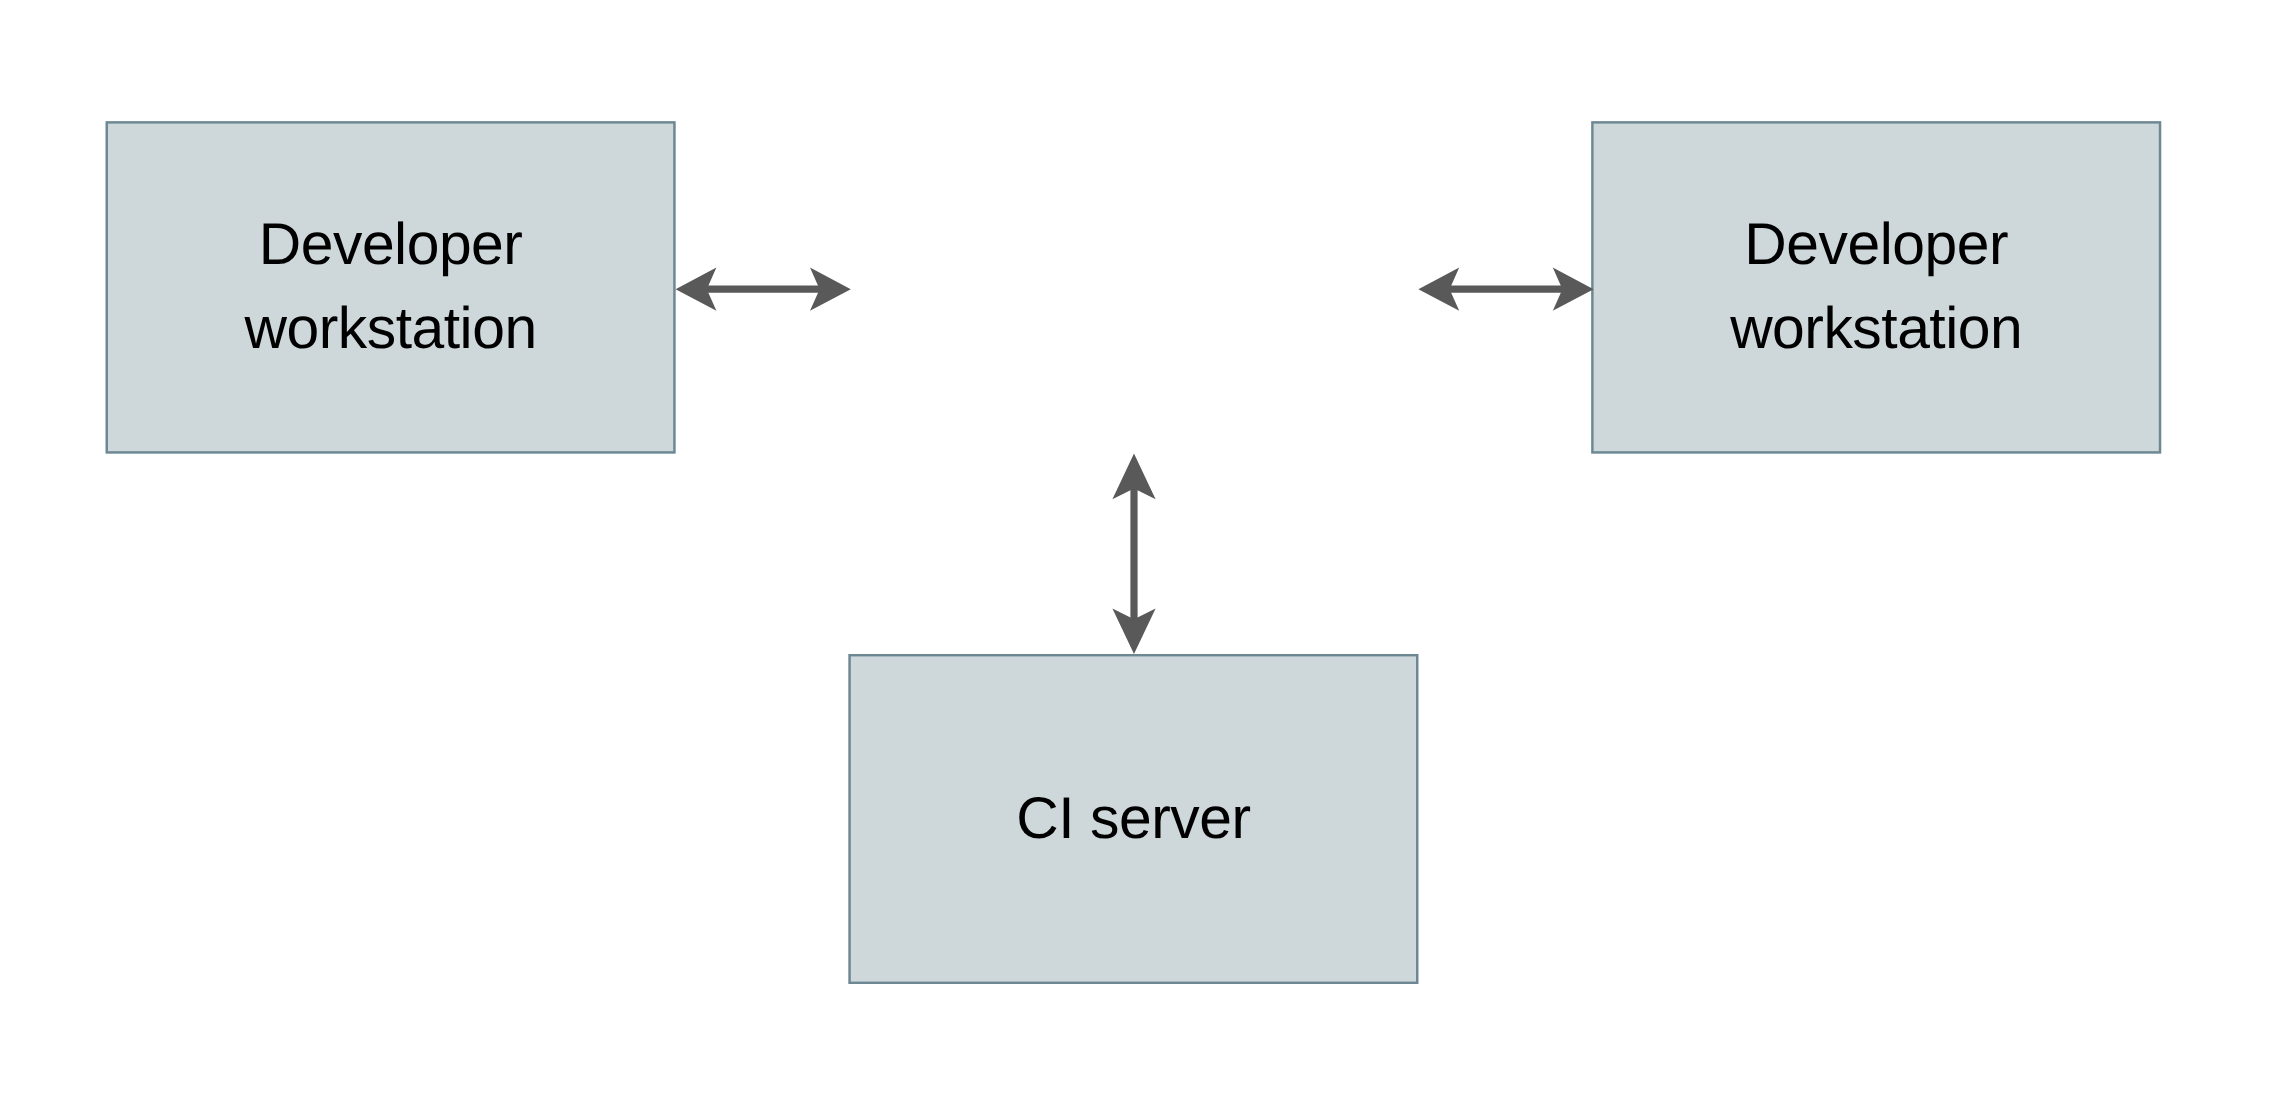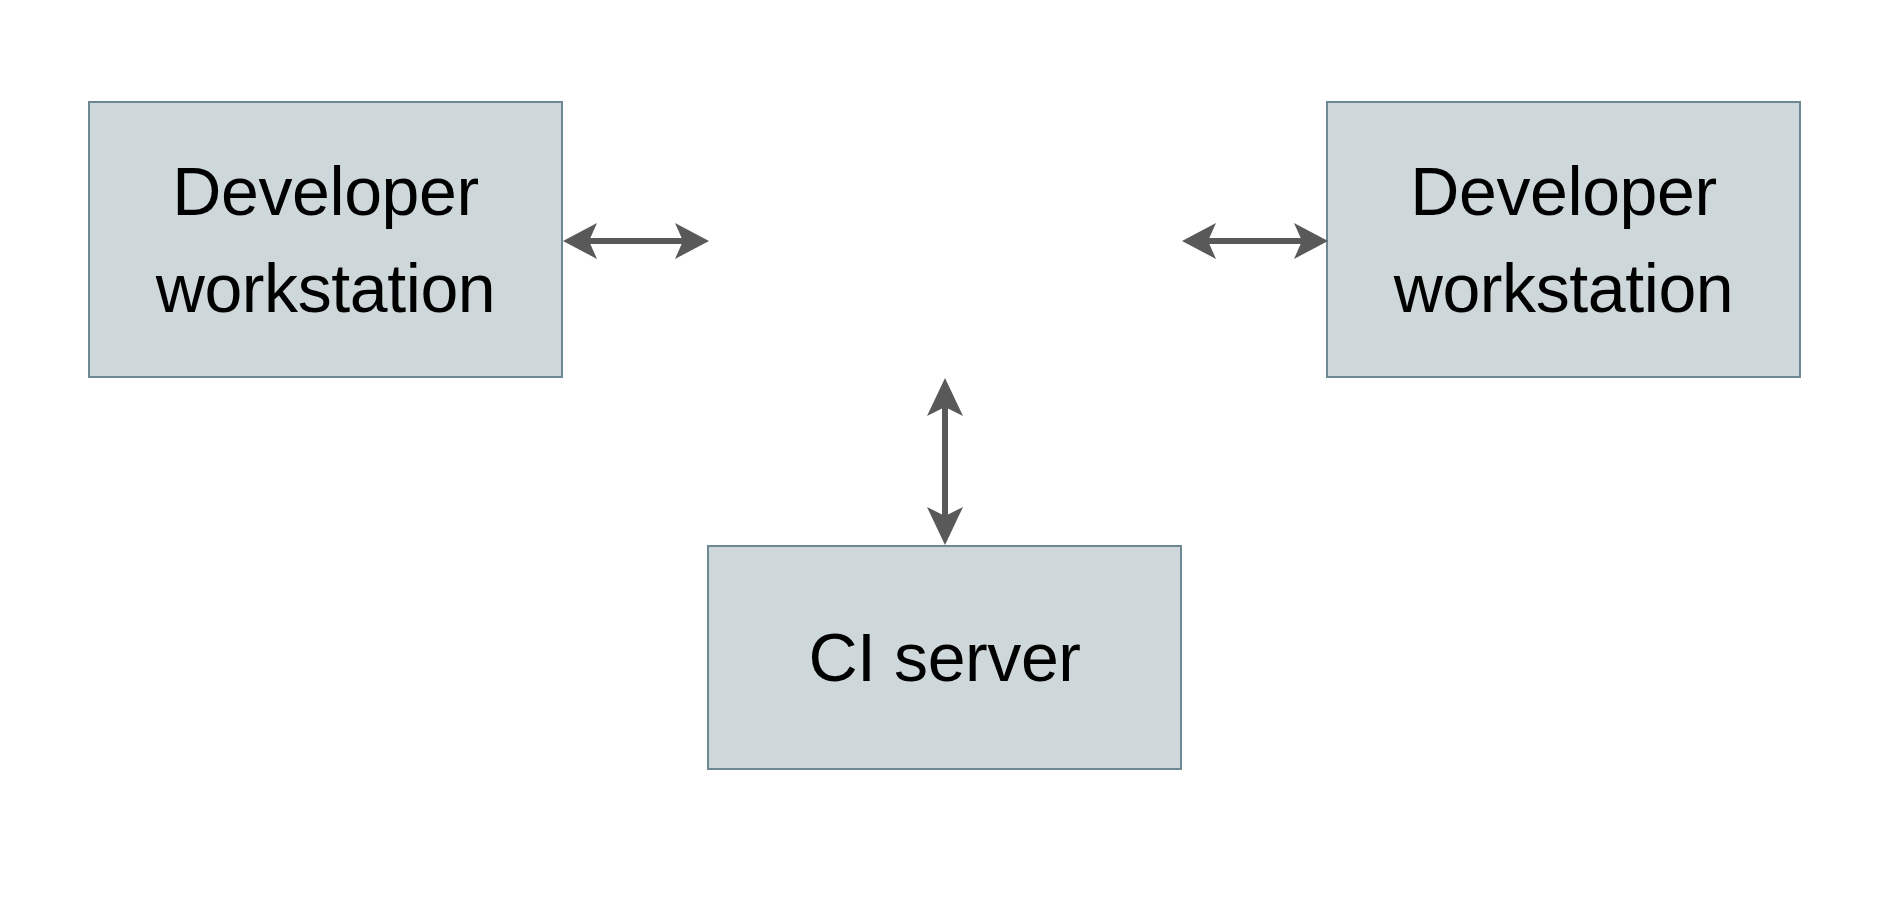--- a/index.html
+++ b/index.html
@@ -24,33 +24,33 @@
     box-sizing: border-box;
     background: #ced7da;
     border: 2px solid #6d8793;
     display: flex;
     align-items: center;
     justify-content: center;
     text-align: center;
   }
   .node-label {
     font-family: "Liberation Sans", sans-serif;
-    font-size: 68px;
+    font-size: 49px;
     line-height: 1.42;
     font-weight: 400;
     color: #000000;
     letter-spacing: -0.4px;
     white-space: pre-line;
     padding: 0 12px;
   }
   
   #node-dev-left   { left: 88px;  top: 101px; width: 475px; height: 277px; }
   #node-shared     { left: 707px; top: 101px; width: 475px; height: 277px; }
   #node-dev-right  { left: 1326px; top: 101px; width: 475px; height: 277px; }
-  #node-ci         { left: 707px; top: 545px; width: 475px; height: 225px; text-align: center; }
+  #node-ci         { left: 707px; top: 545px; width: 475px; height: 275px; text-align: center; }
 
   .connector {
     position: absolute;
     overflow: visible;
   }
   #edge-left-shared  { left: 561px;  top: 196px; width: 150px; height: 90px; }
   #edge-shared-right { left: 1180px; top: 196px; width: 150px; height: 90px; }
   #edge-shared-ci    { left: 900px;  top: 376px; width: 90px;  height: 171px; }
 
   .arrow-stroke { stroke: #595959; stroke-width: 6; fill: none; }

